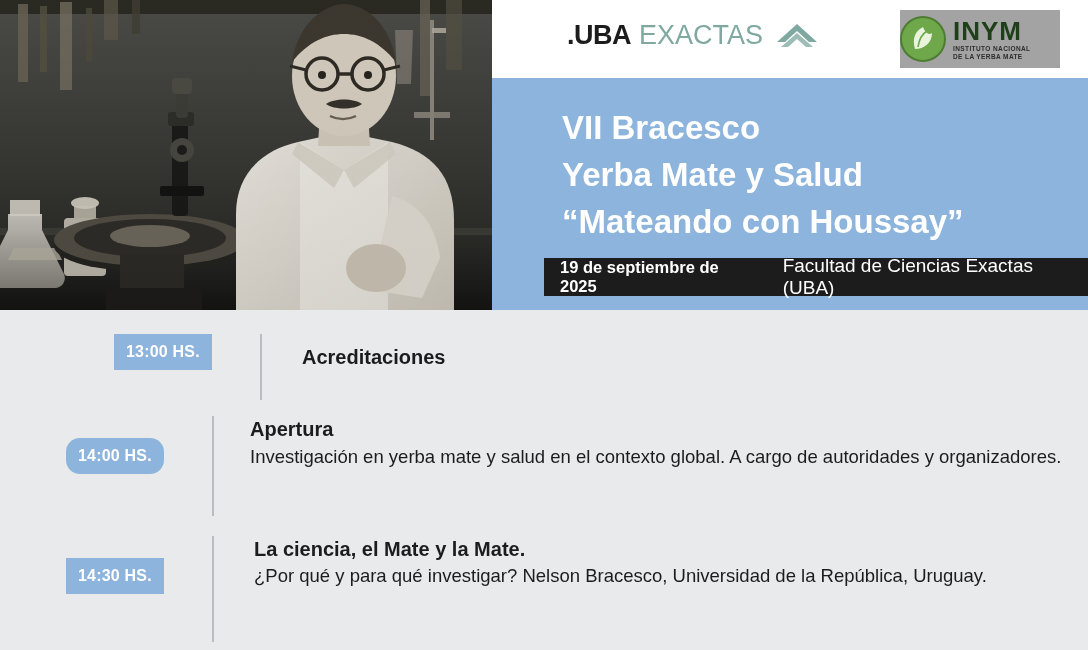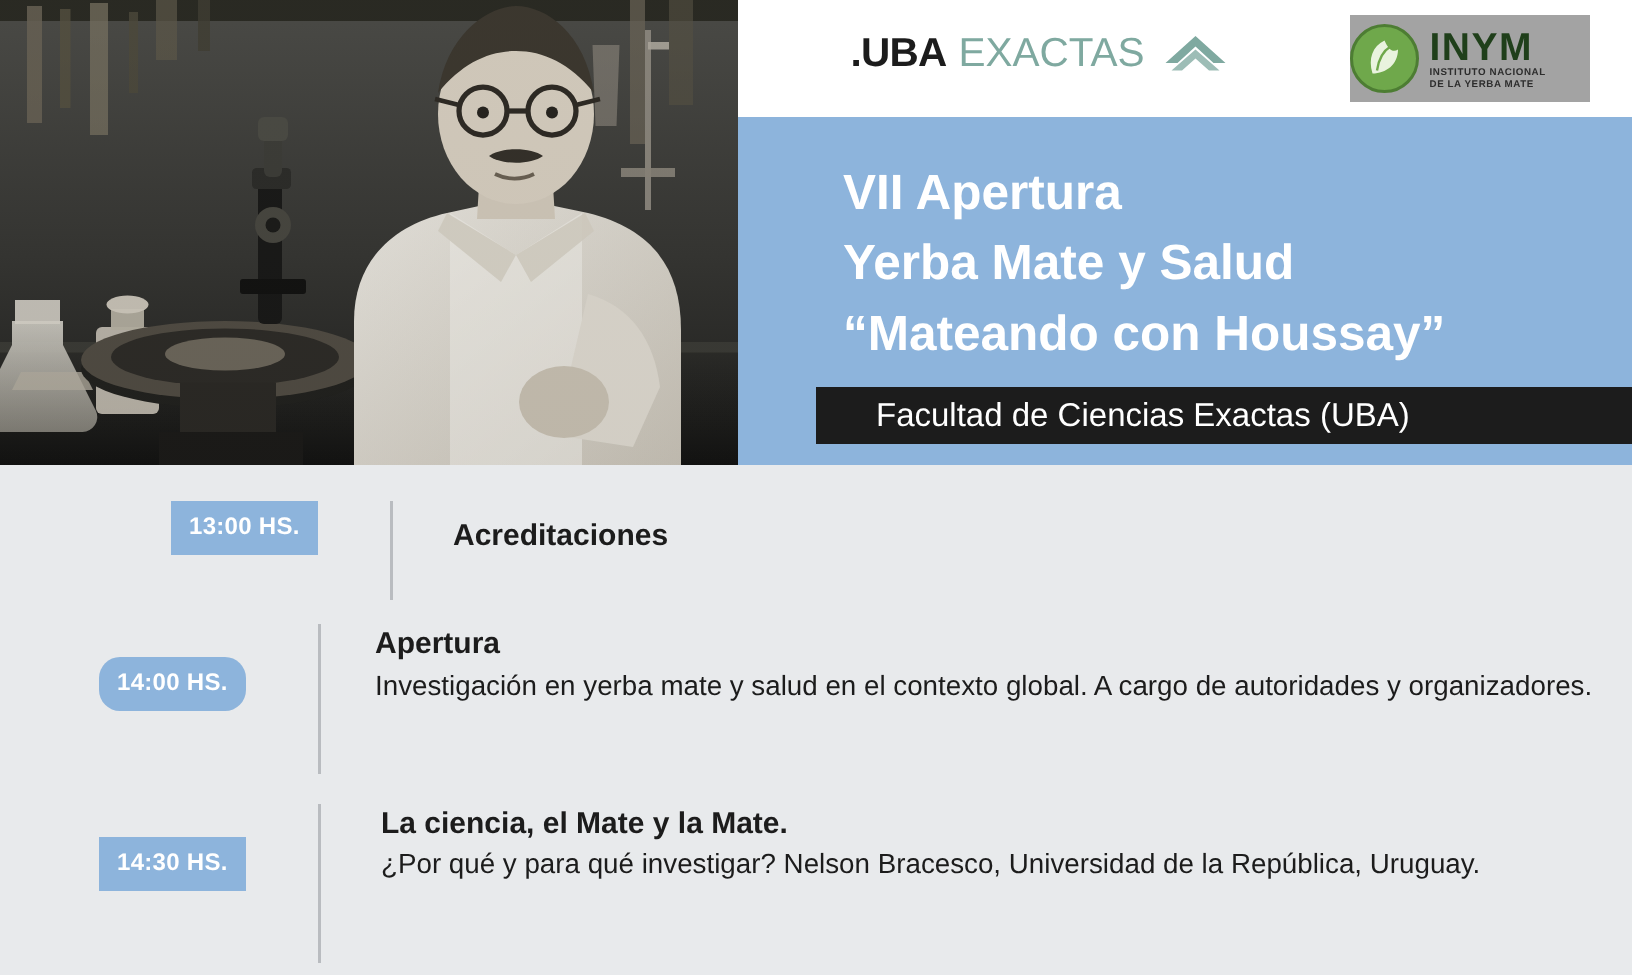--- a/index.html
+++ b/index.html
@@ -161,21 +161,21 @@
     align-items: center;
     padding-left: 16px;
     box-sizing: border-box;
   }
   .date-strong {
     font-size: 16.5px;
     font-weight: bold;
     color: #ffffff;
   }
   .date-rest {
-    font-size: 22px;
+    font-size: 19px;
     font-weight: normal;
     color: #ffffff;
     margin-left: 24px;
   }
 
   
   .schedule {
     position: absolute;
     left: 0;
     top: 310px;
@@ -359,25 +359,26 @@
           <div class="inym-words">
             <div class="inym-main">INYM</div>
             <div class="inym-sub">INSTITUTO NACIONAL</div>
             <div class="inym-sub2">DE LA YERBA MATE</div>
           </div>
         </div>
       </div>
 
       <div class="title-band">
         <div class="title-block">
-          <div class="title-line">VII Apertura</div>
+          <div class="title-line">VII Bracesco</div>
           <div class="title-line">Yerba Mate y Salud</div>
           <div class="title-line">“Mateando con Houssay”</div>
         </div>
         <div class="date-bar">
+          <span class="date-strong">19 de septiembre de 2025</span>
           <span class="date-rest">Facultad de Ciencias Exactas (UBA)</span>
         </div>
       </div>
     </div>
   </div>
 
   <div class="schedule">
 
     <div class="row" style="top: 24px; height: 66px; margin-left: 48px;">
       <div class="time-wrap">

